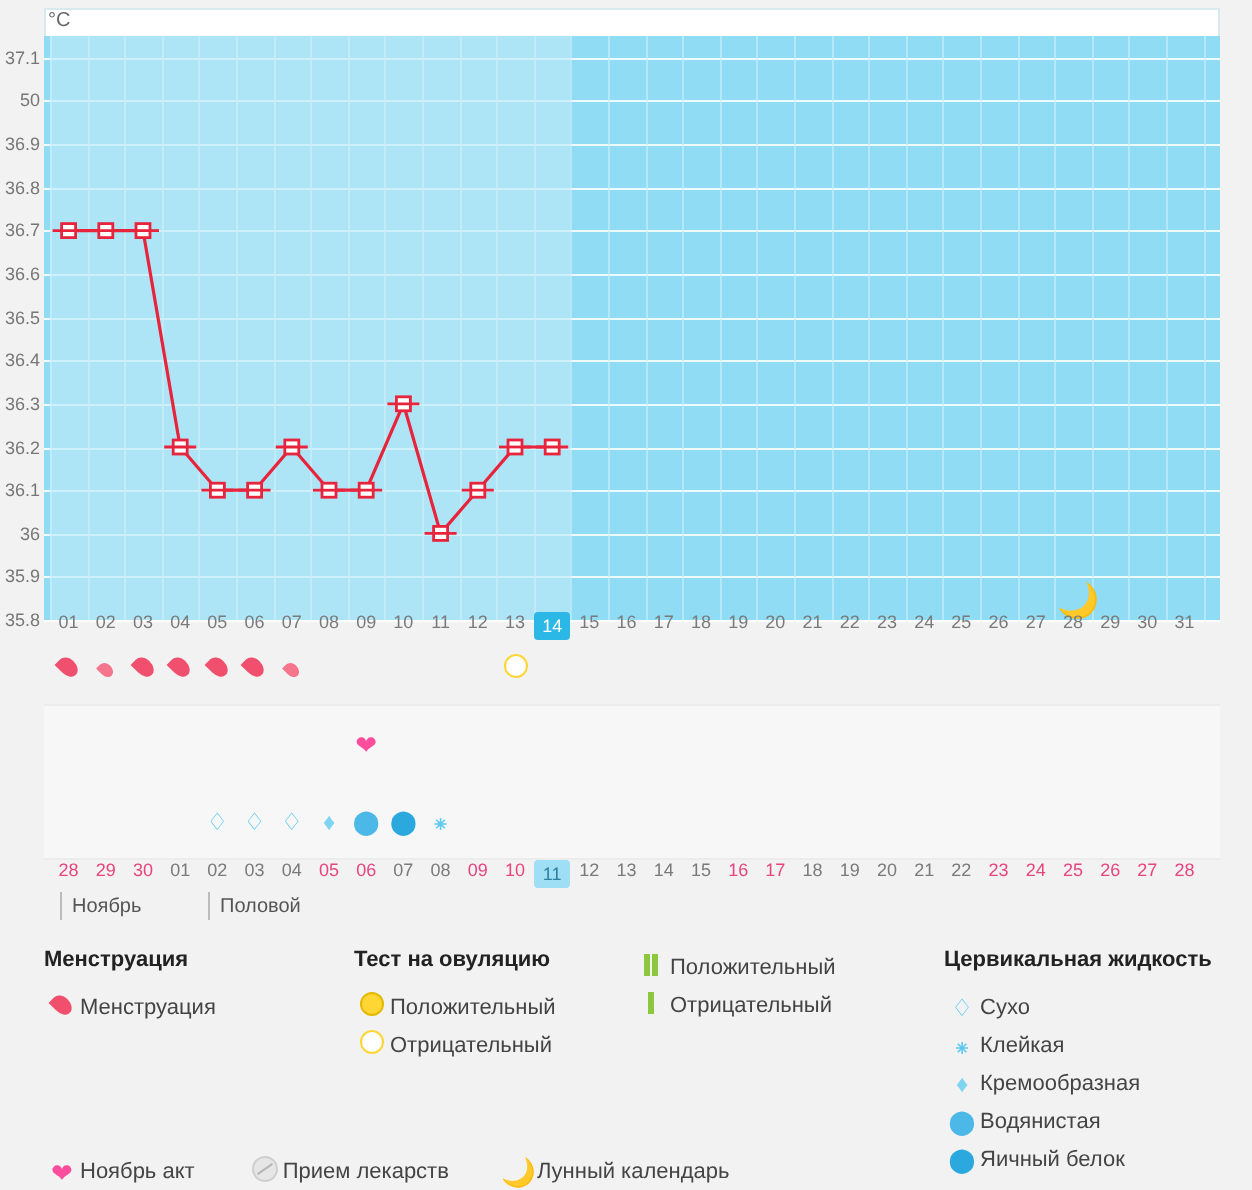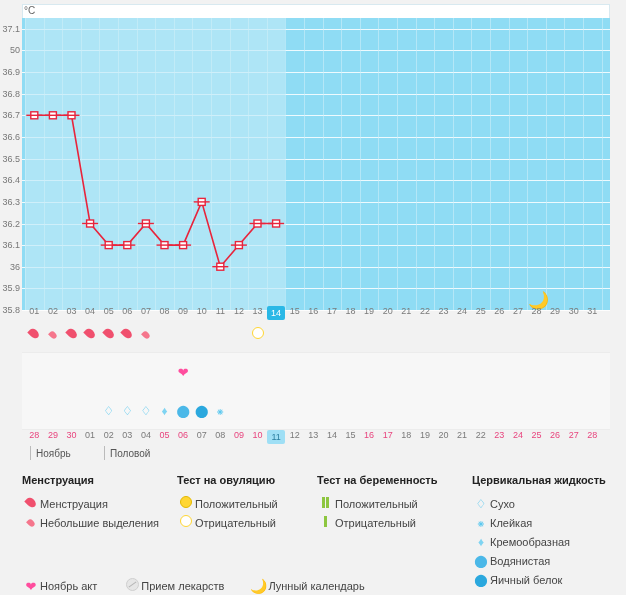--- a/index.html
+++ b/index.html
@@ -267,38 +267,33 @@
     </div>
 
   <div class="legend">
     <div class="lgcols" id="lgcols">
         <div class="lgcol" style="left: 0px;">
           <div class="lgtitle">Менструация</div>
           <div class="lgitem">
             <span class="lgicon"><span class="drop"></span></span>
             <span>Менструация</span>
           </div>
-          <div class="lgitem">
-            <span class="lgicon"><span class="drop sm"></span></span>
-            <span>Небольшие выделения</span>
-          </div>
         </div>
         <div class="lgcol" style="left: 155px;">
           <div class="lgtitle">Тест на овуляцию</div>
           <div class="lgitem">
             <span class="lgicon"><span class="circ fill"></span></span>
             <span>Положительный</span>
           </div>
           <div class="lgitem">
             <span class="lgicon"><span class="circ open"></span></span>
             <span>Отрицательный</span>
           </div>
         </div>
         <div class="lgcol" style="left: 295px;">
-          <div class="lgtitle">Тест на беременность</div>
           <div class="lgitem">
             <span class="lgicon"><span class="bars"><span class="bar"></span><span class="bar"></span></span></span>
             <span>Положительный</span>
           </div>
           <div class="lgitem">
             <span class="lgicon"><span class="bars"><span class="bar"></span></span></span>
             <span>Отрицательный</span>
           </div>
         </div>
         <div class="lgcol" style="left: 450px;">

